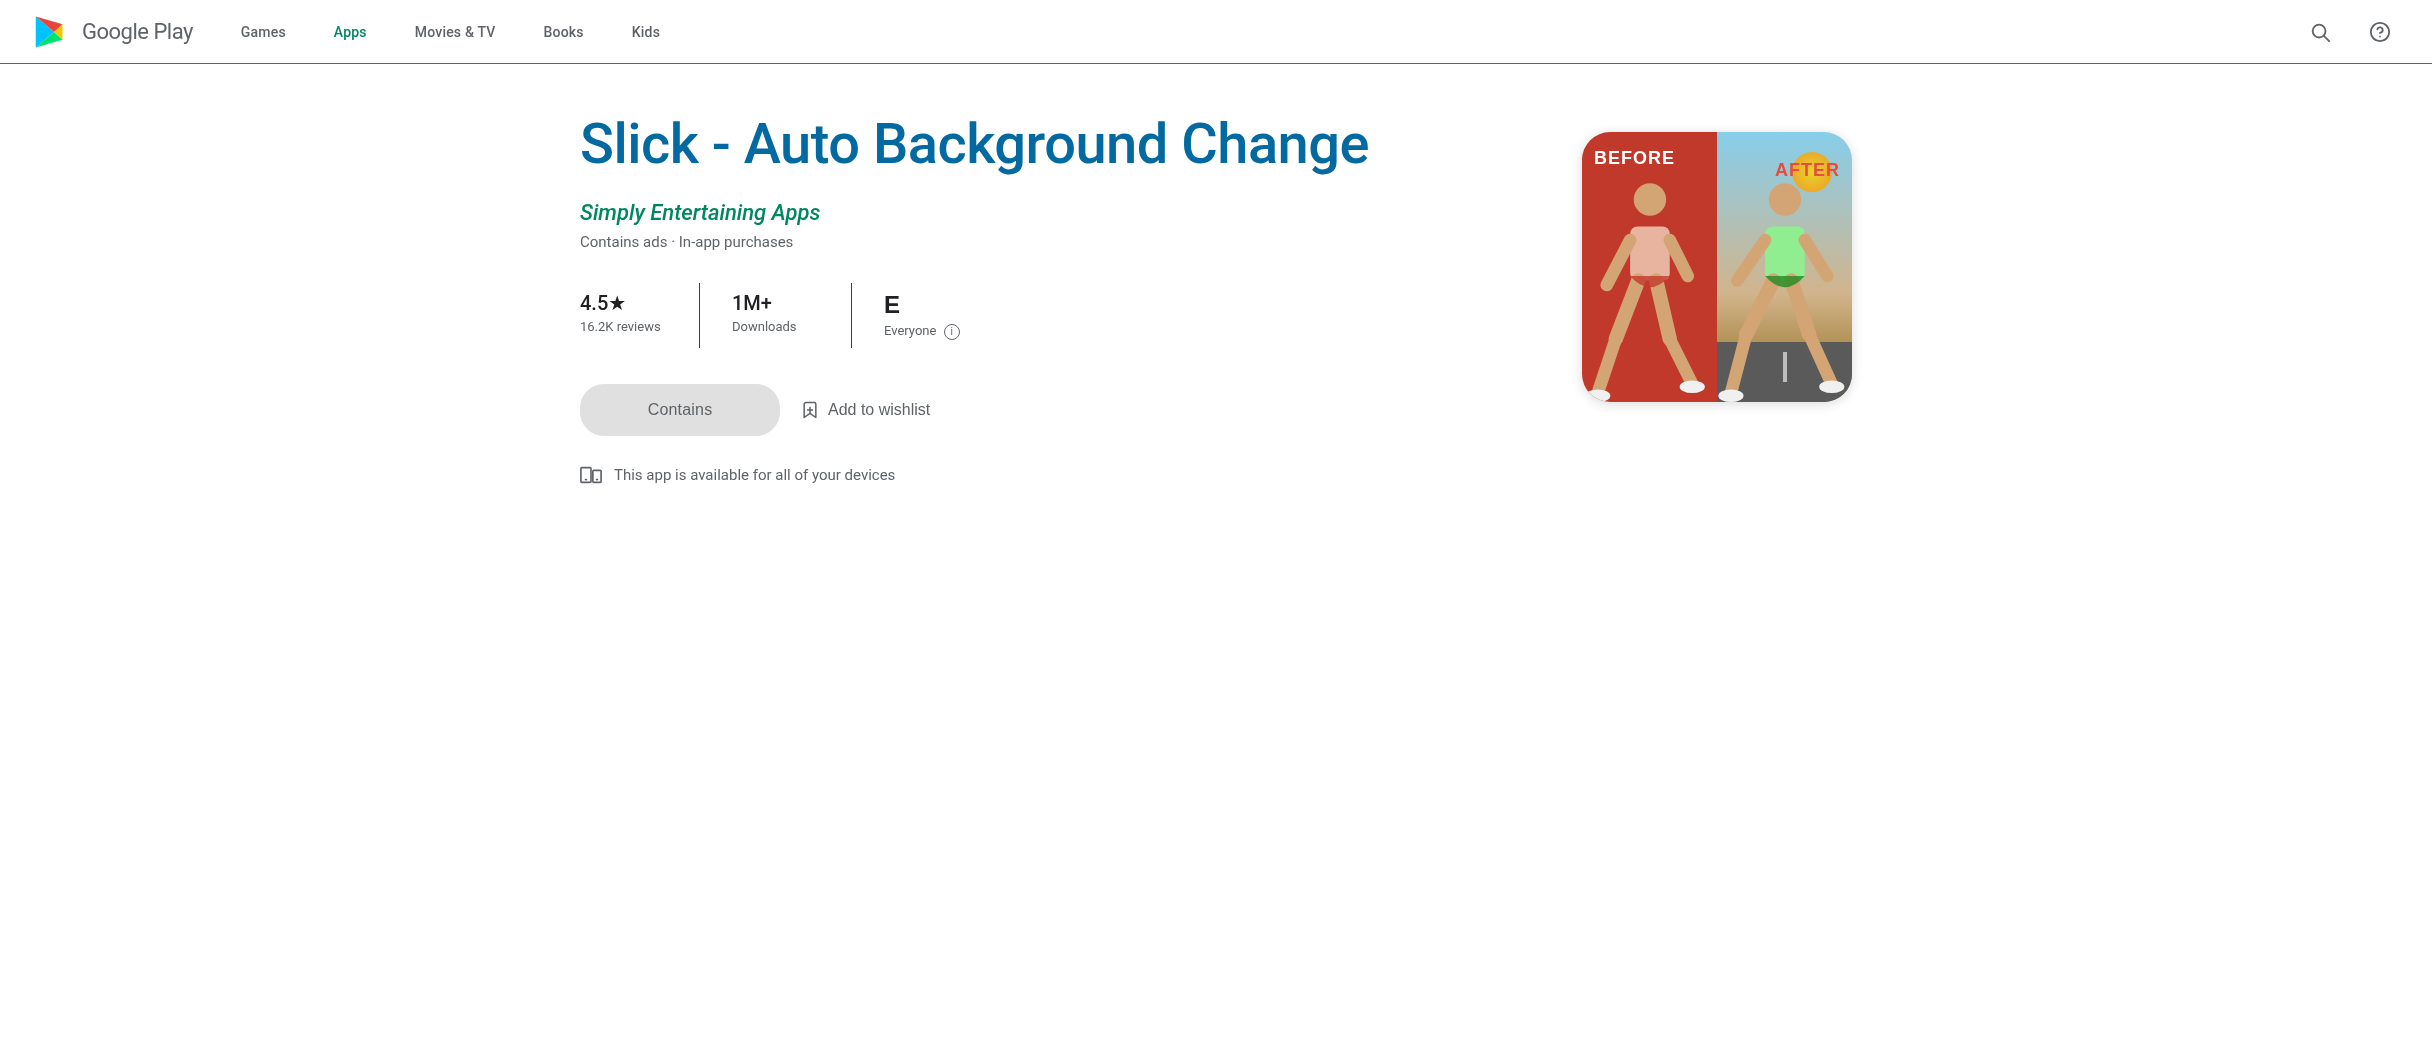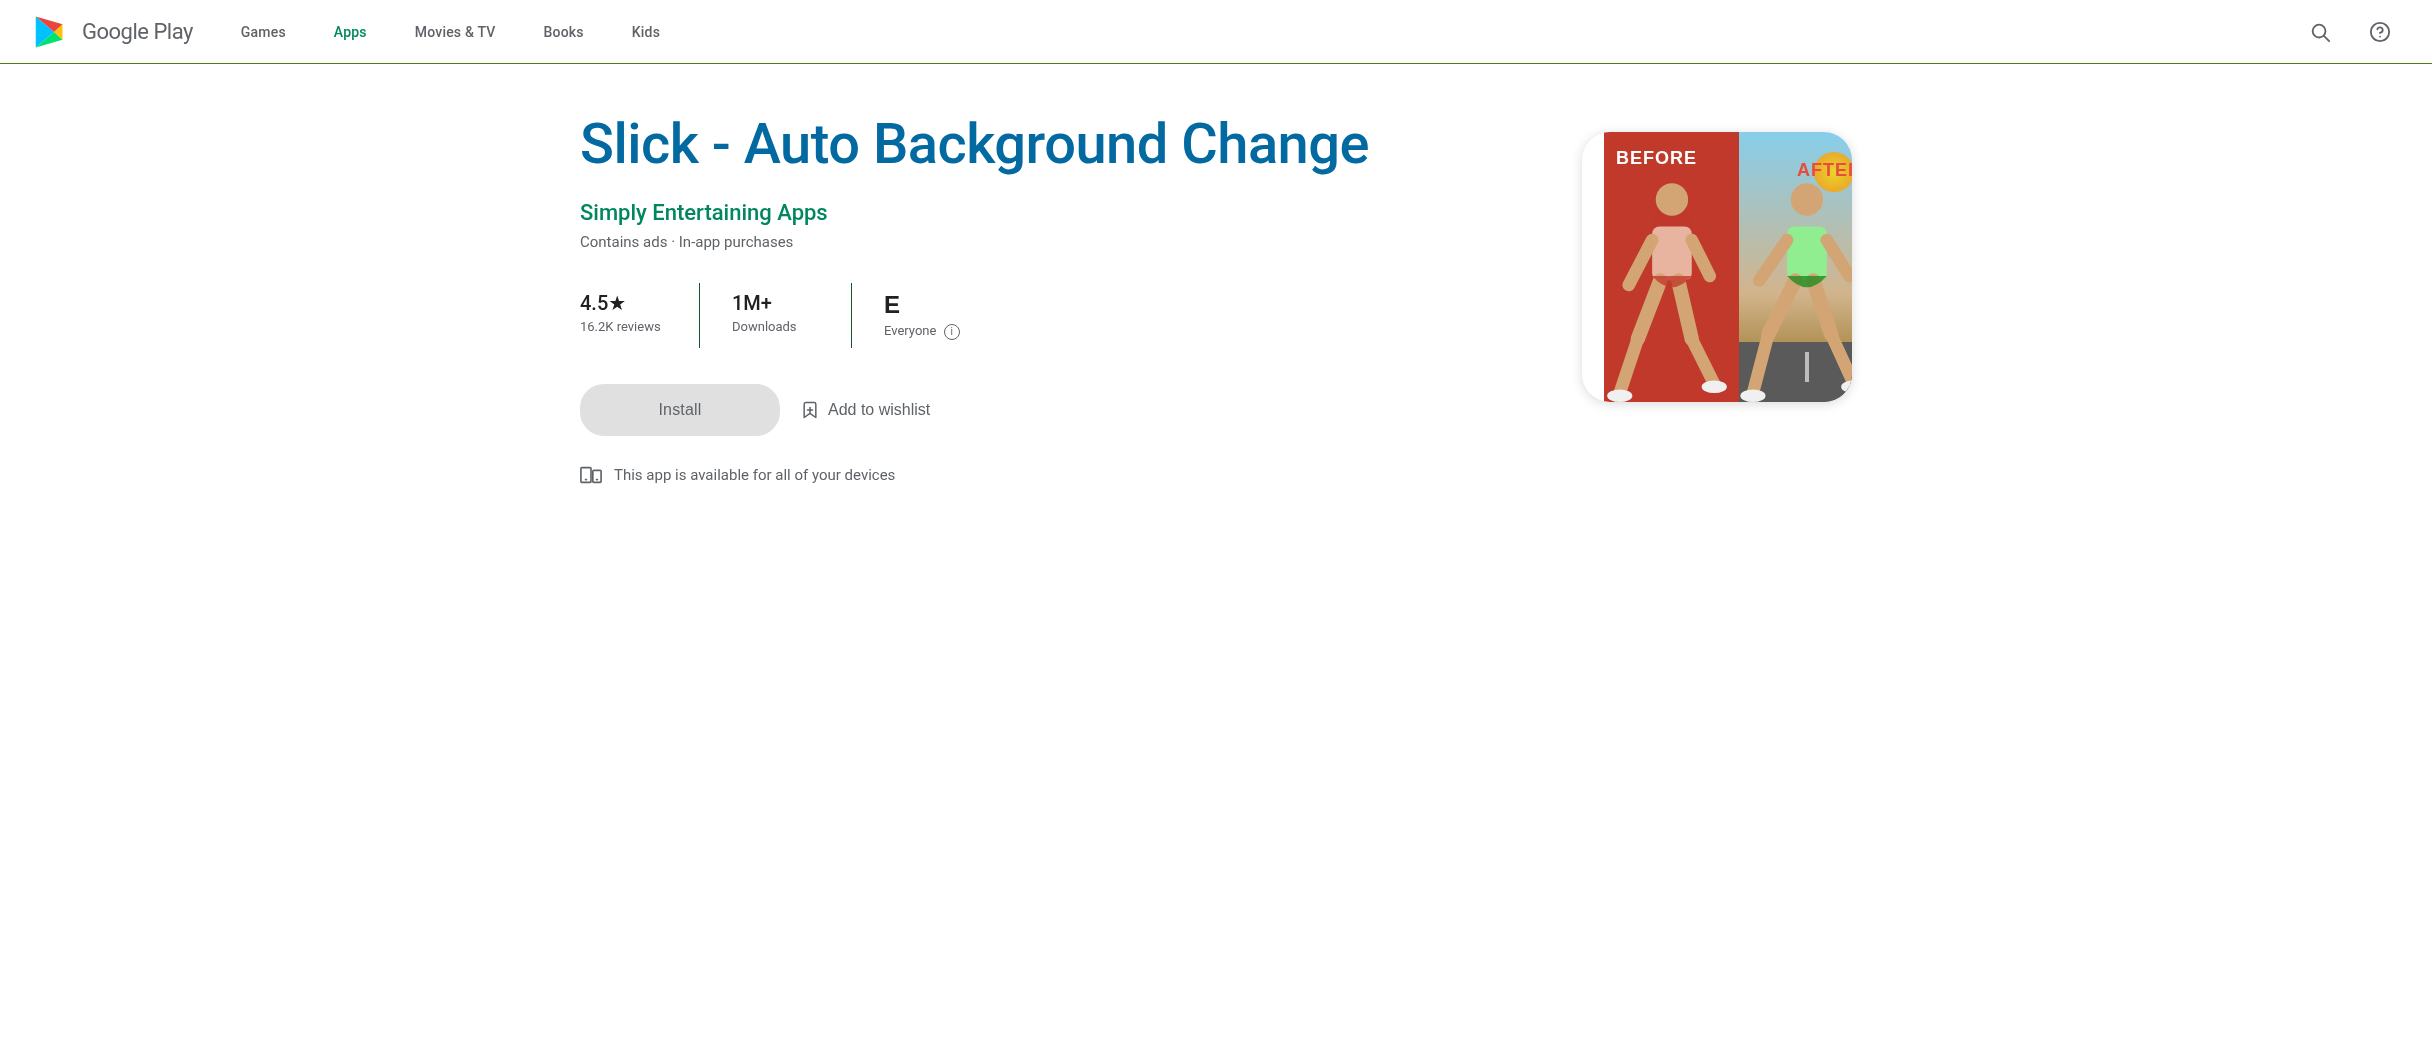--- a/index.html
+++ b/index.html
@@ -97,20 +97,21 @@
       color: #0369a1;
       margin-bottom: 24px;
       letter-spacing: -0.5px;
     }
     .developer-name {
       font-size: 22px;
       color: #01875f;
       font-weight: 500;
       margin-bottom: 8px;
       cursor: pointer;
+      font-style: italic;
     }
     .app-meta {
       font-size: 15px;
       color: #5f6368;
       margin-bottom: 32px;
     }
 
     
     .stats-row {
       display: flex;
@@ -202,21 +203,20 @@
       height: 270px;
       border-radius: 28px;
       overflow: hidden;
       box-shadow: 0 2px 12px rgba(0,0,0,0.15);
       position: relative;
     }
     .app-icon-visual {
       width: 100%;
       height: 100%;
       display: flex;
-      margin-left: 22px;
     }
     .icon-before {
       width: 50%;
       height: 100%;
       background: #c0392b;
       position: relative;
       overflow: hidden;
     }
     .icon-after {
       width: 50%;
@@ -338,21 +338,21 @@
           <span class="stat-e">E</span>
         </div>
         <div class="stat-label">
           <span>Everyone</span>
           <span class="info-icon">i</span>
         </div>
       </div>
     </div>
 
     <div class="actions-row">
-      <button class="btn-install">Install</button>
+      <button class="btn-install">Contains</button>
       <button class="btn-wishlist">
 
         <svg width="20" height="20" viewBox="0 0 24 24" fill="none" stroke="#5f6368" stroke-width="1.8" stroke-linecap="round" stroke-linejoin="round">
           <path d="M19 21l-7-5-7 5V5a2 2 0 0 1 2-2h10a2 2 0 0 1 2 2z"></path>
           <line x1="12" y1="9" x2="12" y2="15"></line>
           <line x1="9" y1="12" x2="15" y2="12"></line>
         </svg>
         <span>Add to wishlist</span>
       </button>
     </div>

